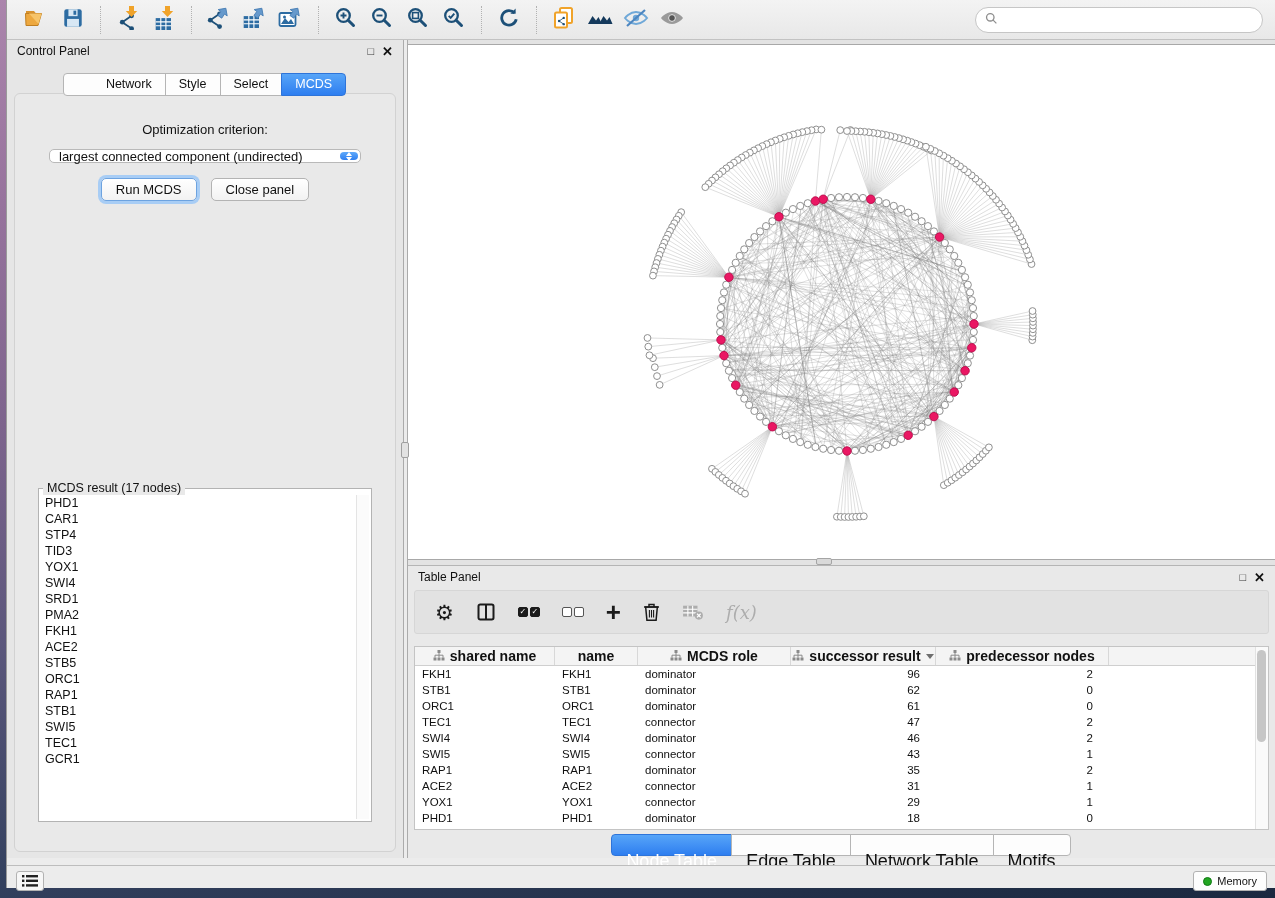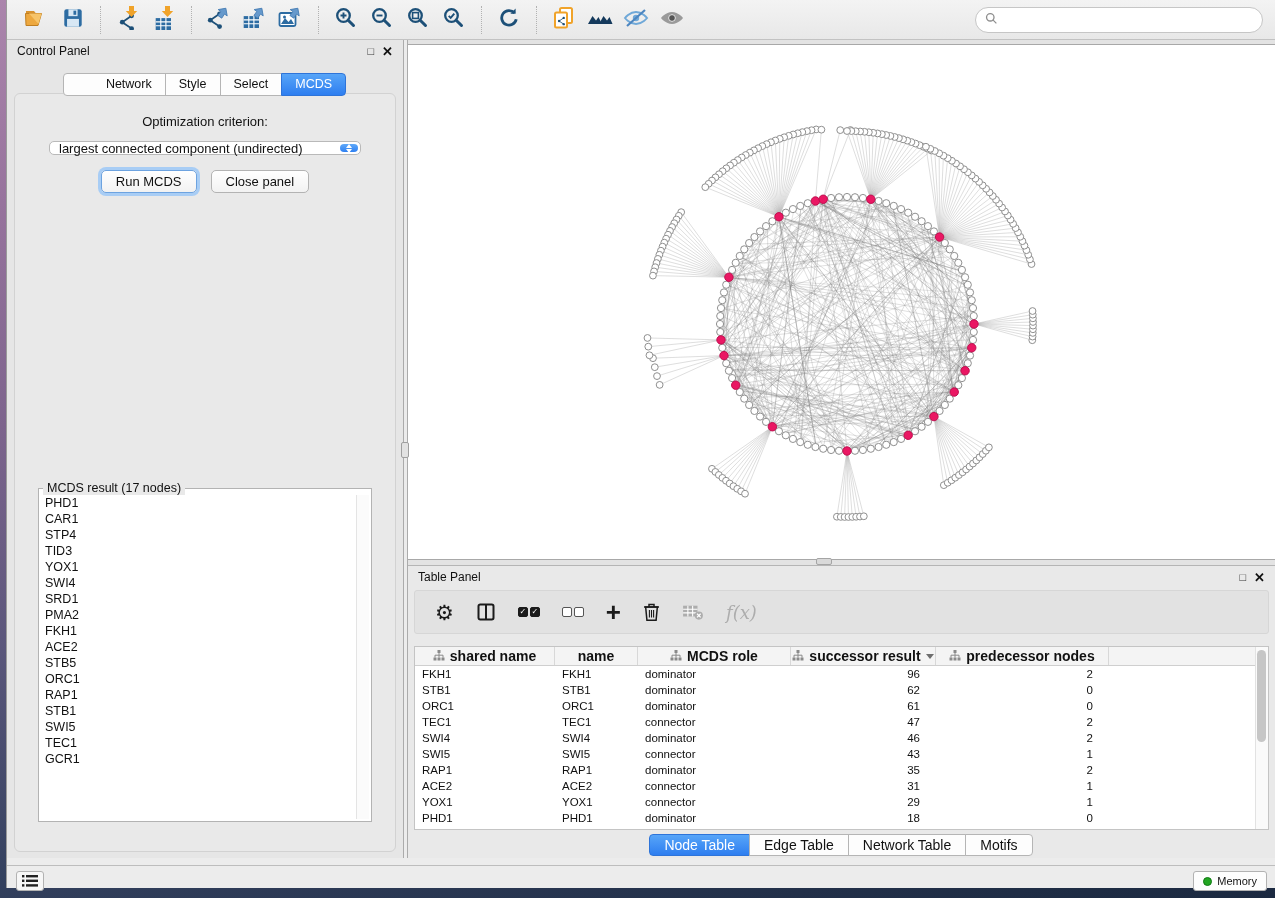--- a/index.html
+++ b/index.html
@@ -23,21 +23,21 @@
   .panel-header{height:22px;display:flex;align-items:center;padding:0 10px;font-size:12px;color:#111;}
   .ph-icons{margin-left:auto;display:flex;gap:8px;align-items:center;}
   .ph-float{font-size:11px;color:#333;line-height:1;}
   .ph-close{font-size:13px;font-weight:700;color:#111;line-height:1;}
   .cp-tabs{position:absolute;top:33px;left:0;right:0;display:flex;justify-content:center;z-index:3;}
   .cp-tab{background:#fdfdfd;border:1px solid #b5b5b5;margin-left:-1px;padding:3px 13px 4px;font-size:12.5px;color:#111;}
   .cp-tab:first-child{border-radius:4px 0 0 4px;padding-left:42px;}
   .cp-tab:last-child{border-radius:0 4px 4px 0;}
   .cp-tab.active{background:linear-gradient(#57a5f8,#2e7ef0);border-color:#2e74d9;color:#fff;}
   .cp-body{position:absolute;top:53px;left:7px;right:7px;bottom:6px;background:#e9e9e9;border:1px solid #d2d2d2;border-radius:6px;}
-  .opt-label{margin-top:20px;text-align:center;font-size:13px;color:#111;}
+  .opt-label{margin-top:28px;text-align:center;font-size:13px;color:#111;}
   .select-row{display:flex;justify-content:center;margin-top:12px;}
   .mac-select{width:312px;height:14px;background:#fff;border:1px solid #b9b9b9;border-radius:5px;display:flex;align-items:center;
     padding-left:9px;font-size:13px;color:#111;position:relative;}
   .mac-select .stepper{position:absolute;right:2px;top:2px;bottom:2px;width:18px;border-radius:4px;
     background:linear-gradient(#5fa9fa,#2f80f1);display:flex;flex-direction:column;align-items:center;justify-content:center;gap:1px;}
   .stepper .tri-up{width:0;height:0;border-left:3.5px solid transparent;border-right:3.5px solid transparent;border-bottom:4.5px solid #fff;}
   .stepper .tri-dn{width:0;height:0;border-left:3.5px solid transparent;border-right:3.5px solid transparent;border-top:4.5px solid #fff;}
   .btn-row{display:flex;justify-content:center;gap:14px;margin-top:15px;}
   .mac-btn{background:linear-gradient(#fff,#f2f2f2);border:1px solid #b3b3b3;border-radius:5px;padding:3px 14px;font-size:13px;color:#111;}
   .mac-btn.focused{box-shadow:0 0 0 3px #a8cdf5;border-color:#6da3e0;}
@@ -76,21 +76,21 @@
   .thead{display:flex;height:19px;background:#f4f4f4;border-bottom:1px solid #cfcfcf;}
   .th{display:flex;align-items:center;justify-content:center;gap:5px;font-size:14px;color:#111;border-right:1px solid #d8d8d8;overflow:hidden;font-weight:bold;}
   .th .sort-tri{width:0;height:0;border-left:4px solid transparent;border-right:4px solid transparent;border-top:5px solid #6e6e6e;}
   .tbody .tr{display:flex;height:16px;}
   .td{font-size:11.5px;color:#111;overflow:hidden;white-space:nowrap;display:flex;align-items:center;}
   .td.left{justify-content:flex-start;padding-left:7px;}
   .td.right{justify-content:flex-end;padding-right:16px;}
   .tp-vscroll{position:absolute;top:0;right:0;bottom:0;width:13px;background:#fafafa;border-left:1px solid #e2e2e2;}
   .tp-thumb{position:absolute;top:3px;right:2px;width:9px;height:92px;background:#c6c6c6;border-radius:5px;}
   .tp-tabs{position:absolute;left:0;right:0;top:268px;height:22px;display:flex;justify-content:center;}
-  .tp-tab{background:#fdfdfd;border:1px solid #b5b5b5;margin-left:-1px;padding:2px 14px 3px;font-size:14px;color:#111;}
+  .tp-tab{background:#fdfdfd;border:1px solid #b5b5b5;margin-left:-1px;padding:16px 14px 3px;font-size:18px;color:#111;}
   .tp-tab:first-child{border-radius:4px 0 0 4px;}
   .tp-tab:last-child{border-radius:0 4px 4px 0;}
   .tp-tab.active{background:linear-gradient(#57a5f8,#2e7ef0);border-color:#2e74d9;color:#fff;}
 
   
   .status-bar{position:absolute;left:0;right:0;bottom:1px;height:22px;background:#ececec;border-top:1px solid #bdbdbd;}
   .sb-left-btn{position:absolute;left:9px;top:5px;width:28px;height:20px;background:#f7f7f7;border:1px solid #b2b2b2;border-radius:3px;
     display:flex;align-items:center;justify-content:center;}
   .memory-btn{position:absolute;right:8px;top:5px;height:20px;background:#fdfdfd;border:1px solid #b2b2b2;border-radius:3px;
     display:flex;align-items:center;gap:5px;padding:0 9px;font-size:11px;color:#111;}

